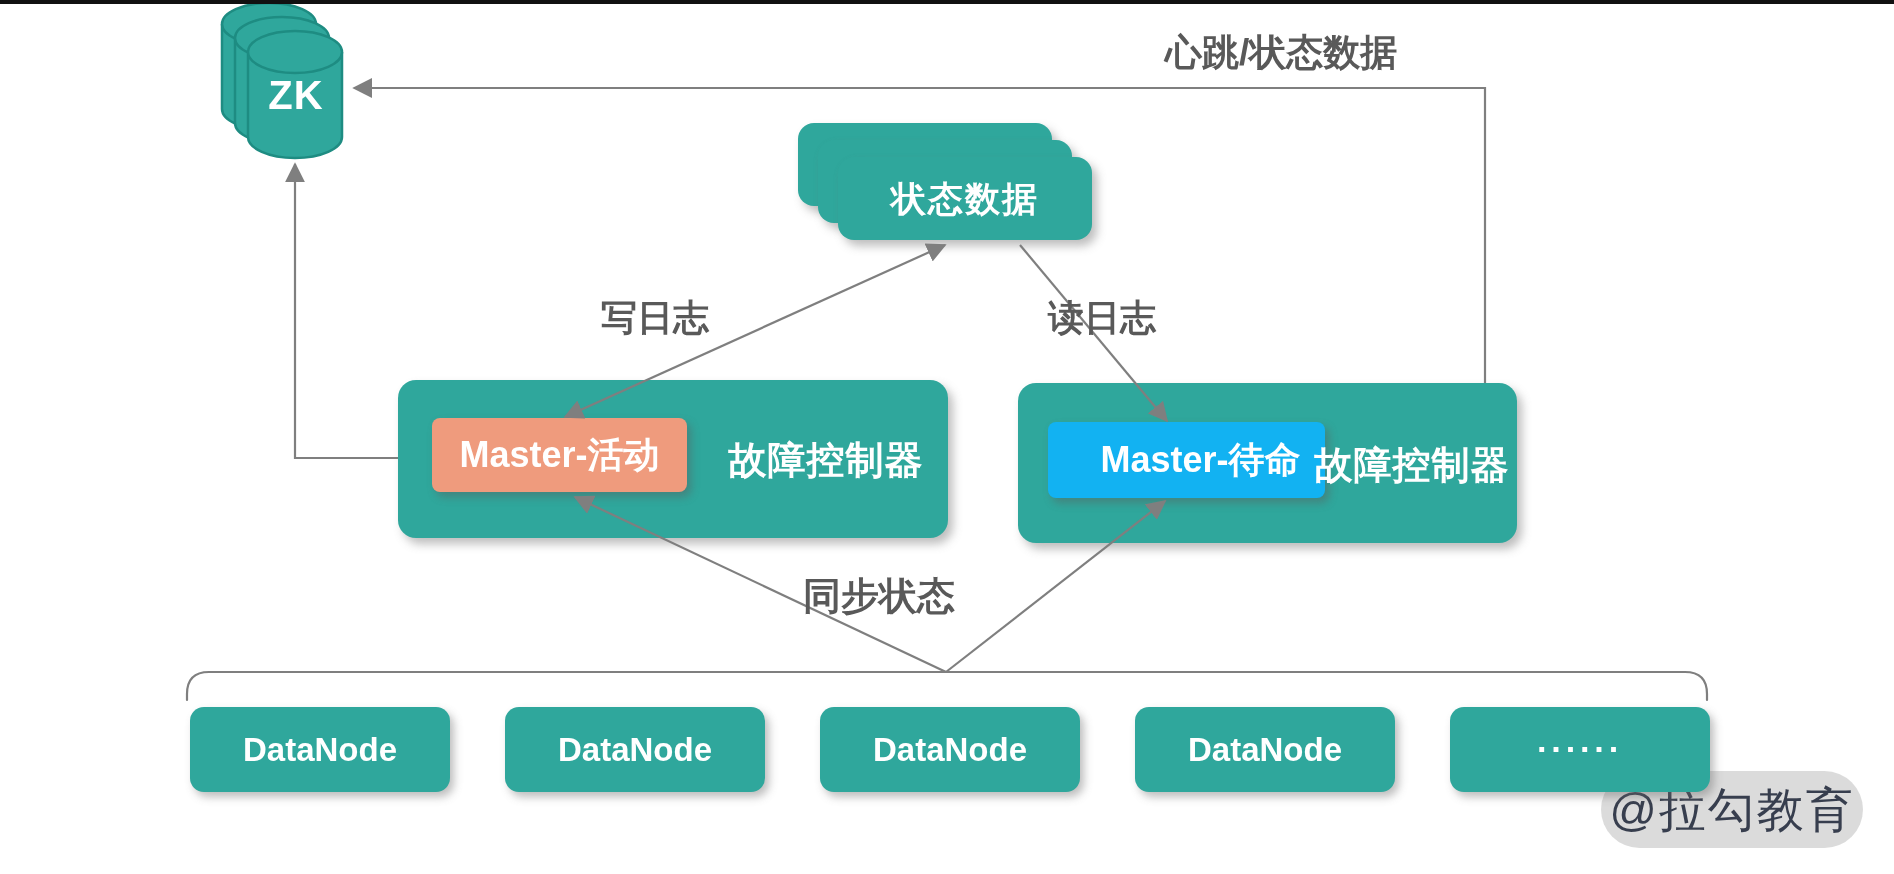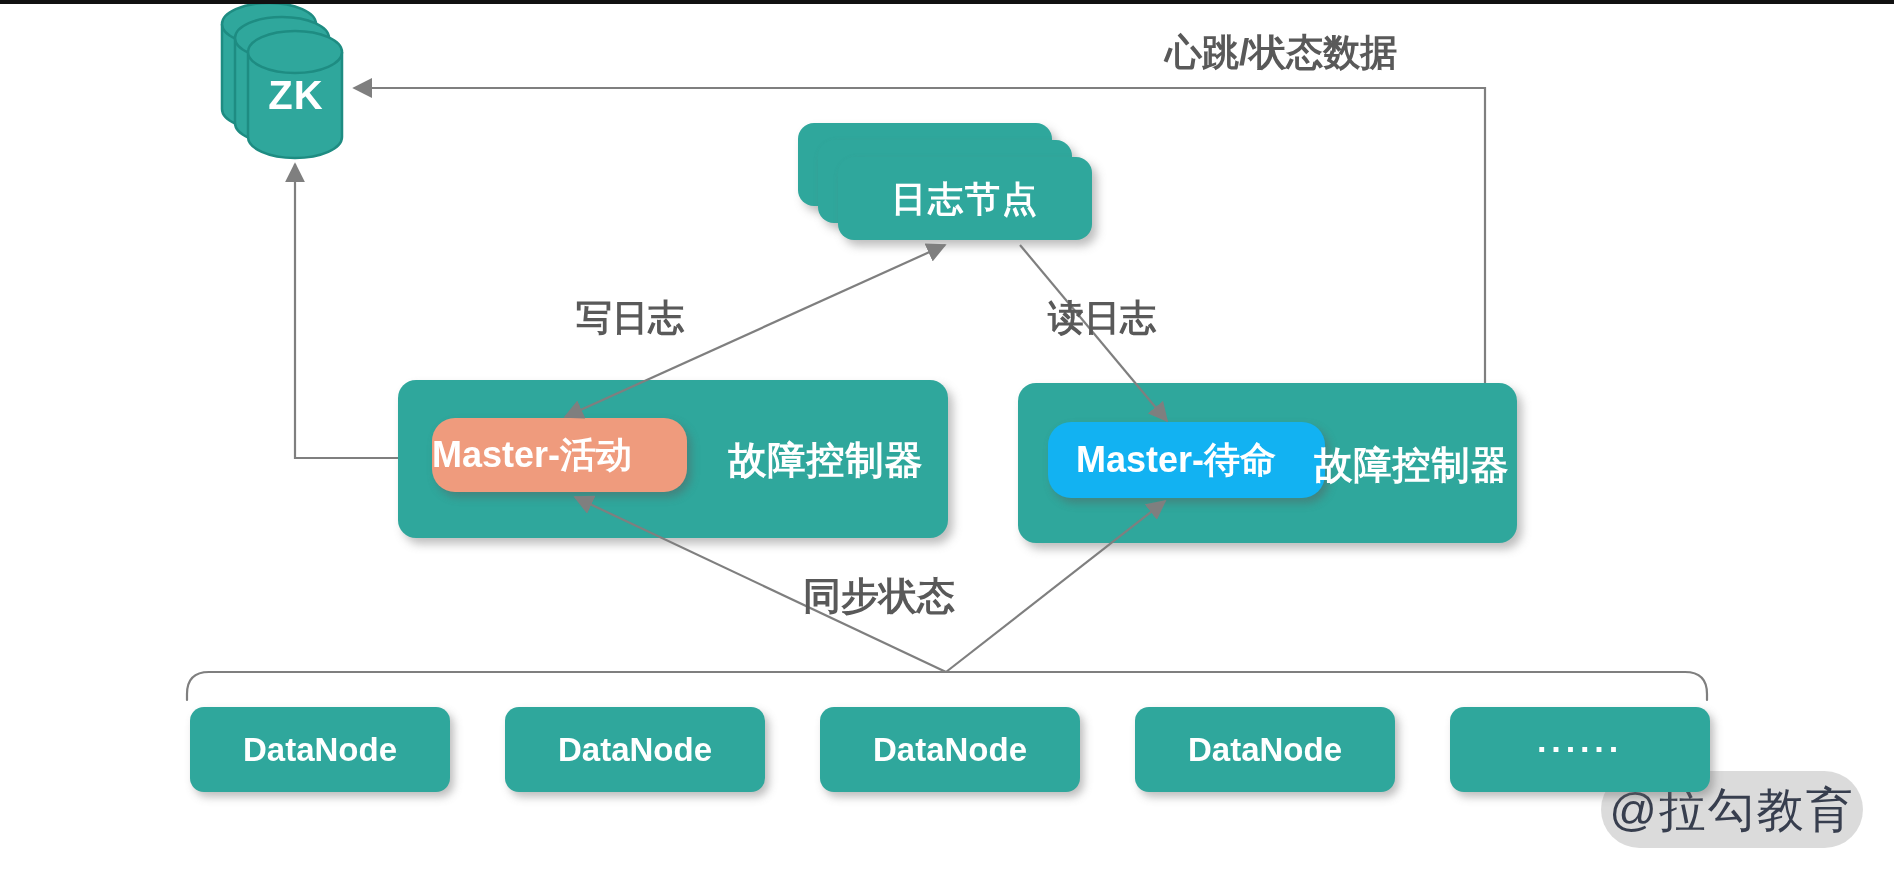--- a/index.html
+++ b/index.html
@@ -22,22 +22,22 @@
     box-shadow:5px 6px 10px rgba(110,110,110,0.45);
     z-index:1;
   }
   .stack-back{border-radius:16px;}
   .journal-text{
     position:absolute;left:0;top:0;width:254px;height:83px;
     line-height:83px;text-align:center;
     color:#ffffff;font-size:35px;font-weight:700;letter-spacing:2px;
   }
   .badge{
-    position:absolute;border-radius:23px;
-    color:#ffffff;font-weight:700;
+    position:absolute;border-radius:8px;
+    color:#ffffff;font-weight:700;text-align:center;
     box-shadow:4px 5px 8px rgba(90,90,90,0.45);
   }
   .fc-label{
     position:absolute;color:#ffffff;font-weight:700;font-size:38px;
     text-align:center;letter-spacing:1px;
   }
   .dn{
     position:absolute;top:707px;width:260px;height:85px;
     background:var(--teal);border-radius:14px;
     box-shadow:4px 5px 9px rgba(110,110,110,0.45);
@@ -80,21 +80,21 @@
   <div class="topbar"></div>
 
   <div class="watermark">
     <span>@拉勾教育</span>
   </div>
 
   <div style="position:absolute;left:798px;top:123px;width:294px;height:117px;z-index:1;">
     <div class="box stack-back" style="left:0;top:0;width:254px;height:83px;"></div>
     <div class="box stack-back" style="left:20px;top:17px;width:254px;height:83px;"></div>
     <div class="box" style="left:40px;top:34px;width:254px;height:83px;border-radius:16px;">
-      <div class="journal-text">日志节点</div>
+      <div class="journal-text">状态数据</div>
     </div>
   </div>
 
   <div class="box" style="left:398px;top:380px;width:550px;height:158px;">
     <div class="badge" style="left:34px;top:38px;width:255px;height:74px;line-height:74px;font-size:36px;background:var(--salmon);">Master-活动</div>
     <div class="fc-label" style="left:318px;top:57px;width:220px;height:46px;line-height:46px;">故障控制器</div>
   </div>
 
   <div class="box" style="left:1018px;top:383px;width:499px;height:160px;">
     <div class="badge" style="left:30px;top:39px;width:249px;height:76px;line-height:76px;font-size:36px;background:var(--blue);padding-left:28px;">Master-待命</div>
@@ -137,19 +137,19 @@
       <line x1="946" y1="672" x2="575" y2="497" marker-end="url(#arrow)"></line>
       <line x1="946" y1="672" x2="1165" y2="501" marker-end="url(#arrow)"></line>
       <path stroke-linecap="round" d="M187,700 L187,694 Q187,672 209,672 L1685,672 Q1707,672 1707,694 L1707,700"></path>
     </g>
   </svg>
 
   <div class="zk-label">ZK</div>
 
   <div class="edge-label" style="left:1165px;top:32px;width:380px;height:42px;line-height:42px;font-size:37px;">心跳/状态数据</div>
 
-  <div class="edge-label" style="left:576px;top:297px;width:200px;height:42px;line-height:42px;">写日志</div>
+  <div class="edge-label" style="left:601px;top:297px;width:200px;height:42px;line-height:42px;">写日志</div>
 
   <div class="edge-label" style="left:1048px;top:297px;width:200px;height:42px;line-height:42px;">读日志</div>
 
   <div class="edge-label" style="left:803px;top:575px;width:300px;height:42px;line-height:42px;font-size:38px;">同步状态</div>
 
 </div>
 
 </body></html>

